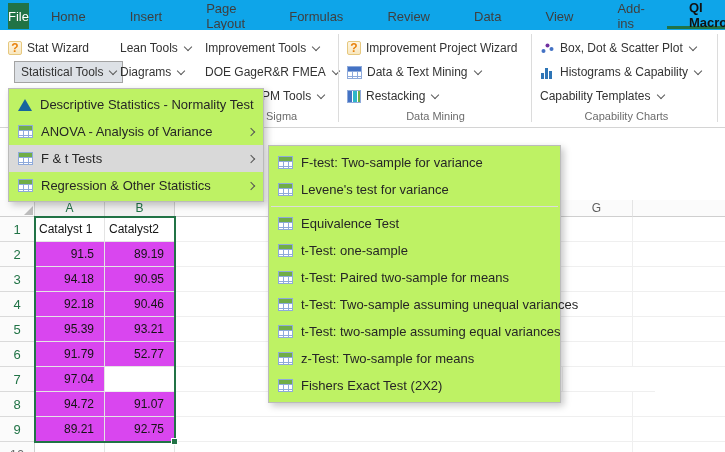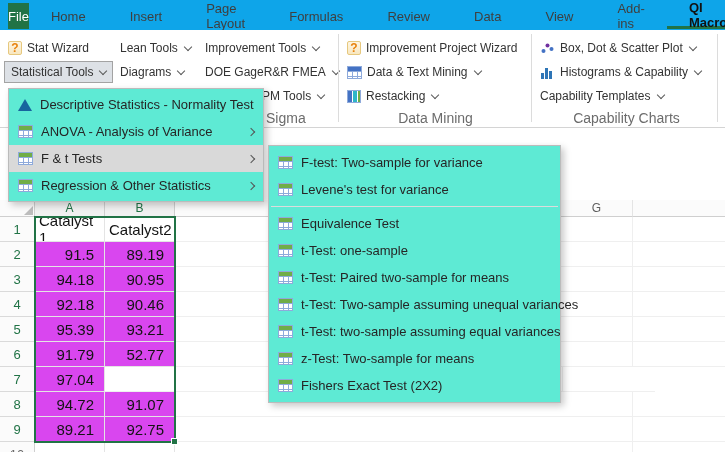--- a/index.html
+++ b/index.html
@@ -9,65 +9,65 @@
   
   .tabs{position:absolute;top:0;left:0;right:0;height:30px;display:flex;align-items:stretch;background:#0ea5e9}
   .tab-file{margin:3px 0 0 8px;width:44px;height:26px;background:#217346;color:#fff;display:flex;align-items:center;justify-content:center;font-size:13px}
   .tab{padding:0 22px;display:flex;align-items:center;font-size:13px;color:#3f3f3f;margin-top:3px;height:26px}
   .tab.active{font-weight:600;color:#111;border-bottom:3px solid #217346}
 
   
   .ribbon{position:absolute;top:30px;left:0;width:725px;height:98px;background:#fff;border-bottom:1px solid #D4D4D4}
   .rcol{position:absolute;top:6px;display:flex;flex-direction:column}
   .rrow{height:24px;display:flex;align-items:center;gap:5px;font-size:12px;color:#333;padding:0 4px;white-space:nowrap}
-  .btn-pressed{background:#DDE1E6;border:1px solid #A3A3A3;height:22px;margin:1px 0;padding:0 6px}
+  .btn-pressed{background:#DDE1E6;border:1px solid #A3A3A3;height:22px;margin:1px 10px;padding:0 6px}
   .vsep{position:absolute;top:4px;height:88px;width:1px;background:#DCDCDC}
-  .grplabel{position:absolute;top:80px;font-size:14px;color:#6C6C6C;white-space:nowrap}
+  .grplabel{position:absolute;top:80px;font-size:11px;color:#6C6C6C;white-space:nowrap}
   .grp-center{text-align:center}
   .pm-abs{position:absolute;left:258px;top:54px}
 
   
   .chev-d{width:6px;height:6px;border-left:1.5px solid #5a5a5a;border-bottom:1.5px solid #5a5a5a;transform:rotate(-45deg);display:inline-block;margin:0 0 3px 2px;flex:0 0 auto}
   .chev-r{margin-left:auto;width:6px;height:6px;border-top:1.5px solid #555;border-right:1.5px solid #555;transform:rotate(45deg);flex:0 0 auto}
   .q-icon{width:14px;height:14px;font-size:12px;font-weight:700;color:#E8820C;display:flex;align-items:center;justify-content:center;background:linear-gradient(#FDF6E3,#F8E7C0);border:1px solid #E6C87E;border-radius:2px;flex:0 0 auto}
   .tbl-icon{width:15px;height:13px;flex:0 0 auto;border:1px solid #8EAADB;background:
     linear-gradient(#70AD47,#70AD47) 0 0/100% 4px no-repeat,
     repeating-linear-gradient(to right,transparent 0 4px,#8EAADB 4px 5px),
     repeating-linear-gradient(to bottom,transparent 0 4px,#8EAADB 4px 5px),#fff}
   .tbl-icon.blue{background:
     linear-gradient(#4472C4,#4472C4) 0 0/100% 4px no-repeat,
     repeating-linear-gradient(to right,transparent 0 4px,#8EAADB 4px 5px),
     repeating-linear-gradient(to bottom,transparent 0 4px,#8EAADB 4px 5px),#fff}
   .stack-icon{width:14px;height:13px;border:1px solid #8EAADB;flex:0 0 auto;background:linear-gradient(to right,#4472C4 0 4px,#fff 4px 5px,#2EB6C9 5px 9px,#fff 9px 10px,#70AD47 10px 14px)}
   .tri-icon{width:0;height:0;border-left:7px solid transparent;border-right:7px solid transparent;border-bottom:12px solid #17649E;flex:0 0 auto}
   .svg-icon{flex:0 0 auto;display:block}
 
   
-  .menu{position:absolute;background:#5eead4;border:1px solid #BBBBBB;box-shadow:3px 3px 7px rgba(0,0,0,.22);padding:2px 0}
+  .menu{position:absolute;background:#bef264;border:1px solid #BBBBBB;box-shadow:3px 3px 7px rgba(0,0,0,.22);padding:2px 0}
   .m1{left:8px;top:88px;width:256px;z-index:30}
   .m2{left:268px;top:145px;width:293px;z-index:31;padding:3px 0}
   .mitem{height:27px;display:flex;align-items:center;gap:8px;padding:0 9px;font-size:13px;color:#262626;white-space:nowrap}
   .mitem.hl{background:#D9D9D9}
   .msep{height:1px;background:#DCDCDC;margin:3px 2px}
 
   
   .sheet{position:absolute;top:200px;left:0;width:725px;height:252px;background:#fff}
   .hdr{display:flex;height:17px}
   .hcell{border-right:1px solid #CFCFCF;border-bottom:1px solid #CFCFCF;background:#FBFBFB;font-size:12px;color:#5E5E5E;display:flex;align-items:center;justify-content:center;position:relative}
   .hsel{color:#217346;background:#F1F1F1}
   .corner{width:35px}
   .hA,.hB{width:70px}
   .hfill{width:386px;border-right:none}
   .hG{width:72px;border-right:1px solid #E4E4E4}
   .hH{width:92px;border-right:none}
   .corner-tri{position:absolute;right:1px;bottom:1px;width:0;height:0;border-left:9px solid transparent;border-bottom:9px solid #BDBDBD}
   .row{display:flex;height:25px}
   .rn{width:35px;border-right:1px solid #CFCFCF;border-bottom:1px solid #DADADA;font-size:13px;color:#217346;display:flex;align-items:center;justify-content:center;background:#FBFBFB}
   .rn.dim{color:#6C6C6C}
-  .cell{border-right:1px solid #E4E4E4;border-bottom:1px solid #E4E4E4;font-size:15px;color:#141414;display:flex;align-items:center;overflow:hidden}
+  .cell{border-right:1px solid #E4E4E4;border-bottom:1px solid #E4E4E4;font-size:12px;color:#141414;display:flex;align-items:center;overflow:hidden}
   .ca,.cb{width:70px}
   .cfill{width:386px;border-right:none;border-bottom:1px solid #EFEFEF}
   .cg{width:72px;border-right:1px solid #EFEFEF;border-bottom:1px solid #EFEFEF}
   .ch{width:92px;border-right:none;border-bottom:1px solid #EFEFEF}
   .selbg{background:#d946ef}
   .num{justify-content:flex-end;padding-right:10px}
   .txt{padding-left:4px}
   .selbox{position:absolute;left:34px;top:16px;width:142px;height:227px;border:2px solid #217346;pointer-events:none;z-index:5}
   .handle{position:absolute;left:171px;top:238px;width:7px;height:7px;background:#217346;border:1px solid #fff;z-index:6}
 </style>

